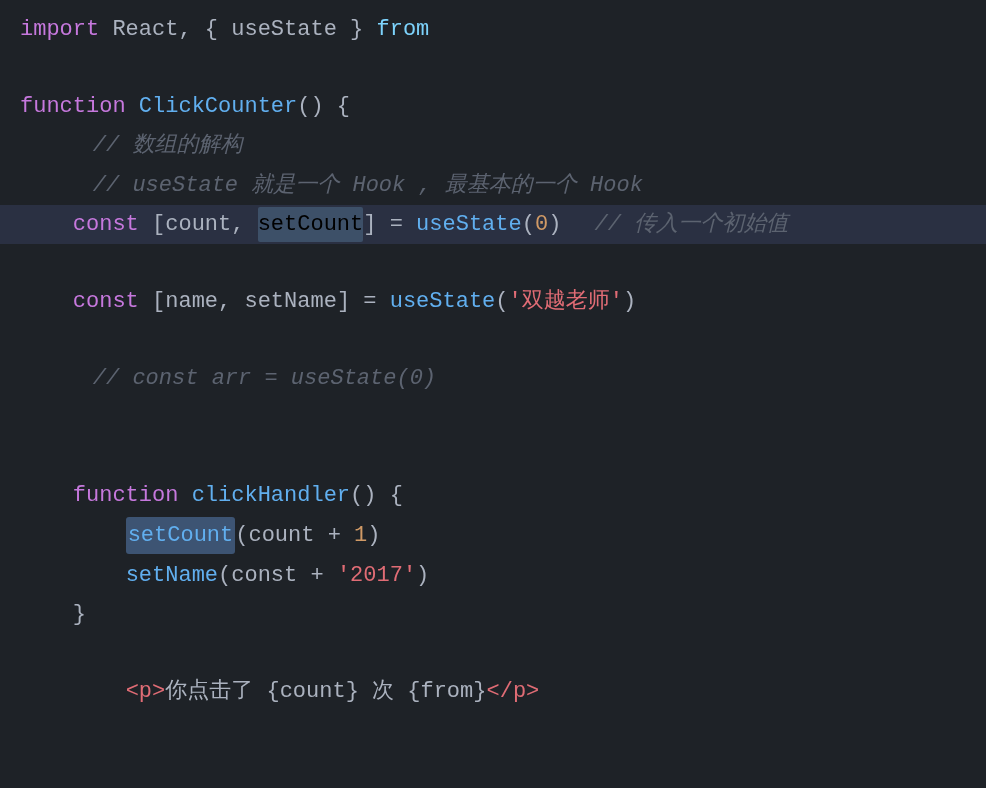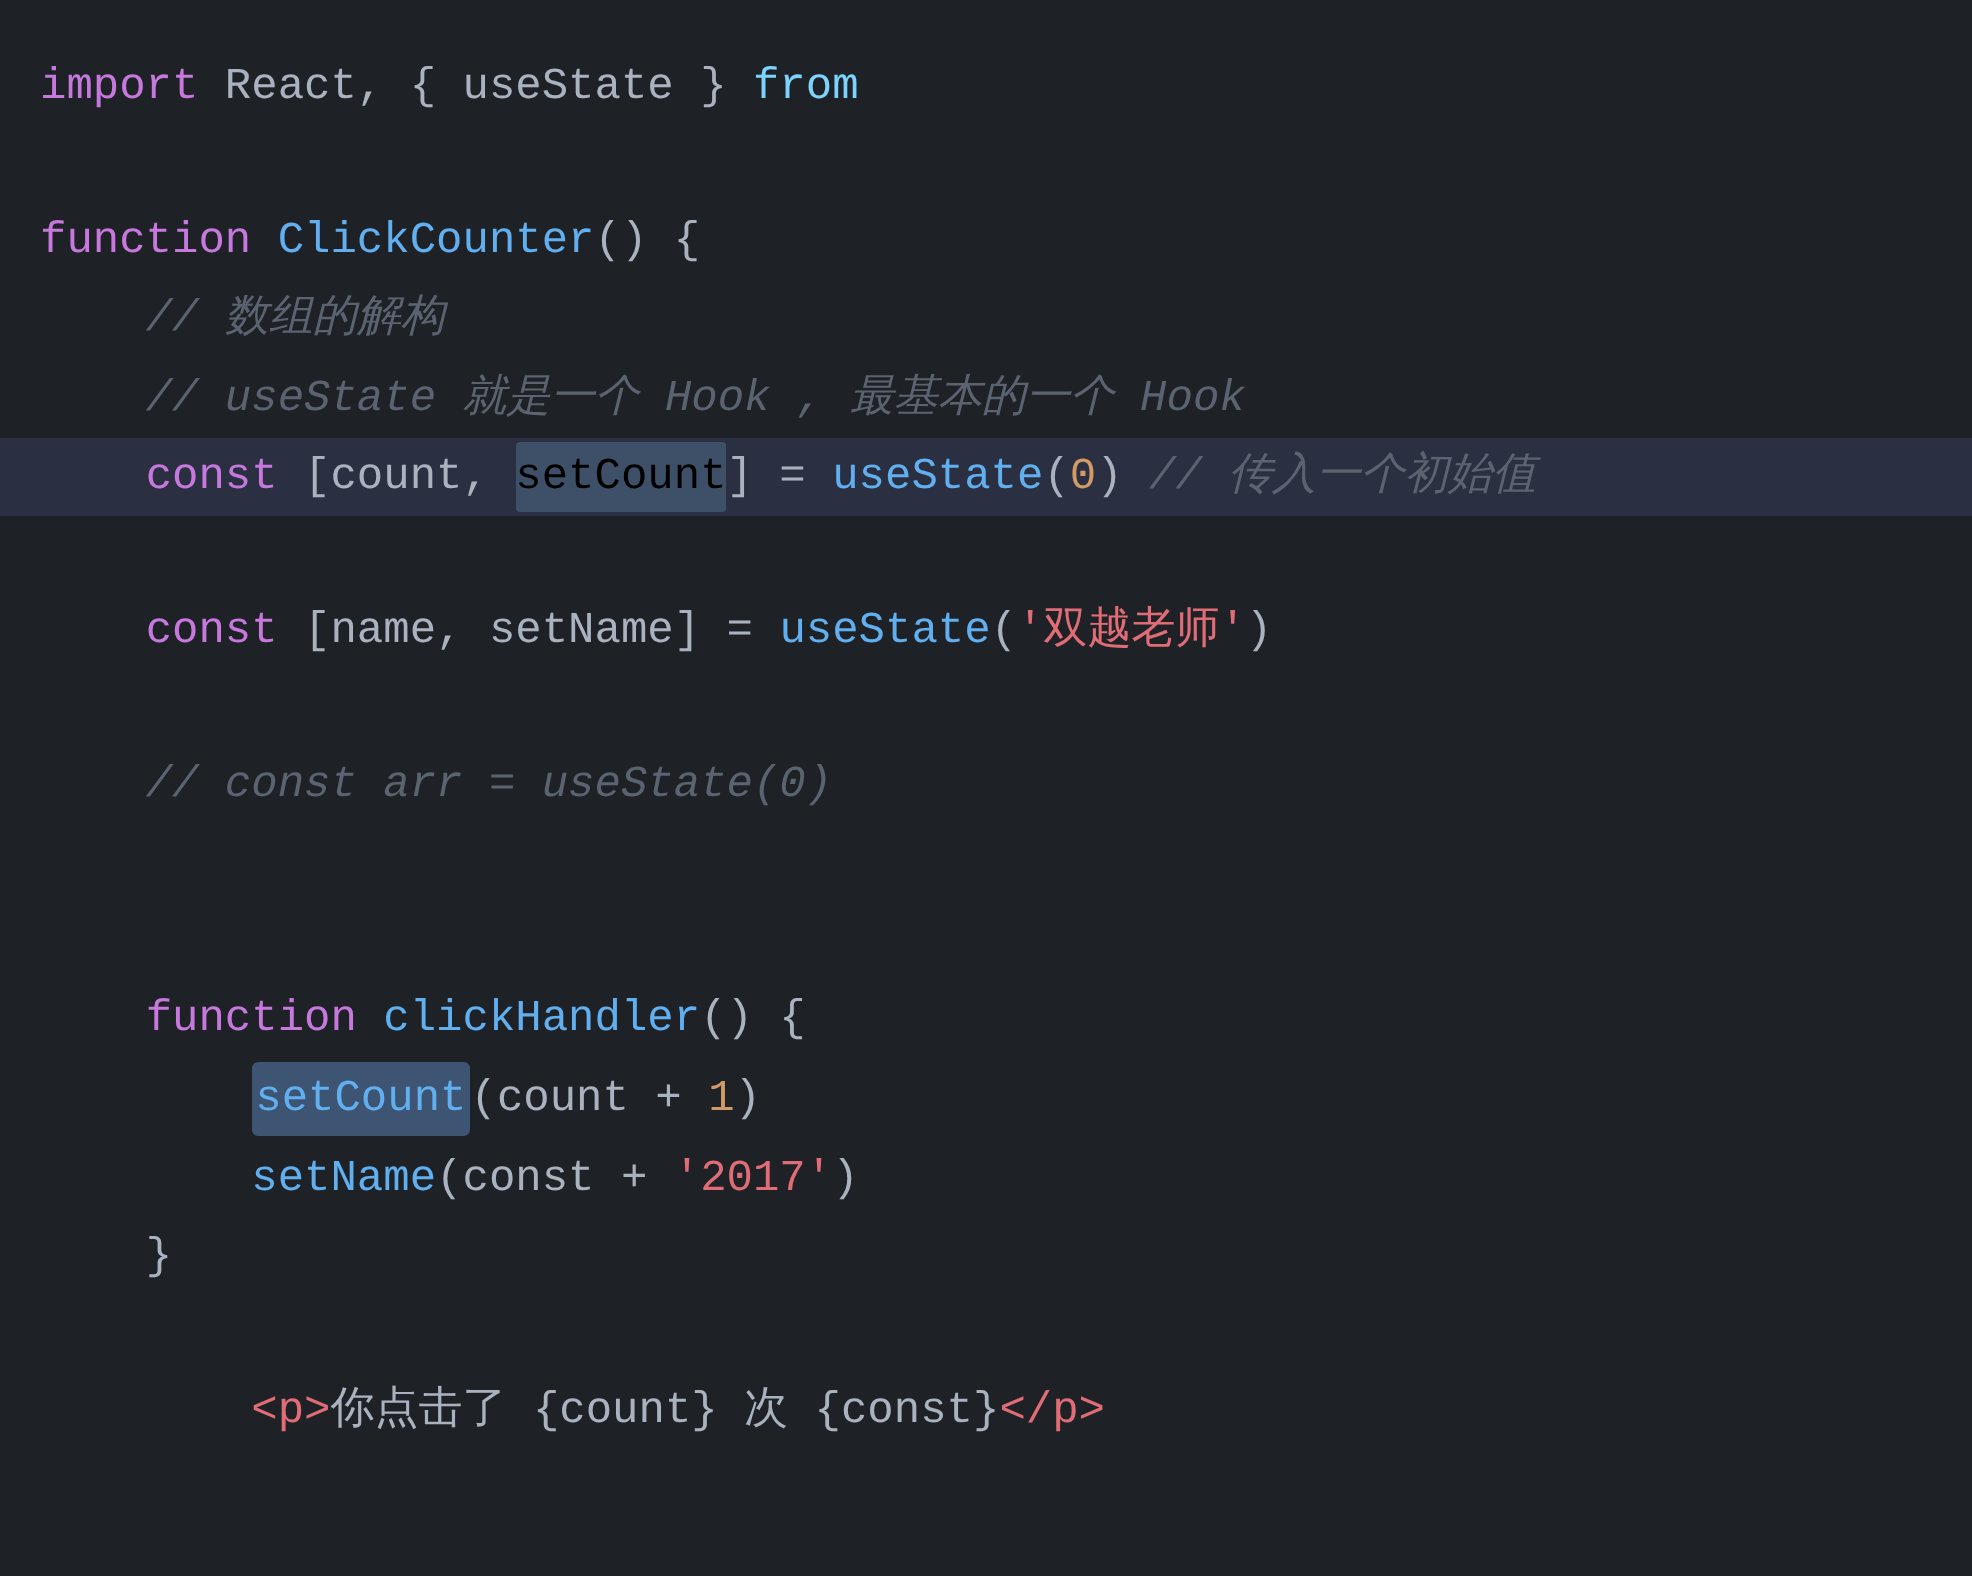--- a/index.html
+++ b/index.html
@@ -15,21 +15,21 @@
       overflow: hidden;
       font-family: 'Consolas', 'Monaco', 'Courier New', monospace;
       font-size: 22px;
       line-height: 1.6;
     }
 
     .code-editor {
       width: 100%;
       height: 100%;
       background-color: #1e2227;
-      padding: 24px 0;
+      padding: 10px 0;
       overflow: hidden;
     }
 
     .code-line {
       display: flex;
       align-items: baseline;
       padding: 2px 20px;
       white-space: pre;
       min-height: 38px;
     }
@@ -37,21 +37,21 @@
     .code-line.highlighted-line {
       background-color: #2a3042;
     }
 
     
     .kw { color: #c678dd; } 
     .fn { color: #61afef; } 
     .var { color: #abb2bf; } 
     .str-content { color: #e06c75; } 
     .num { color: #d19a66; } 
-    .comment { color: #5c6370; font-style: italic; } 
+    .comment { color: #5c6370; font-style: italic; margin-left: 20px; } 
     .plain { color: #abb2bf; }
     .from-kw { color: #7dd3fc; }
     .tag { color: #e06c75; } 
     .jsx-text { color: #abb2bf; }
     .curly { color: #abb2bf; }
     .selected { background-color: #3d5068; border-radius: 2px; }
     .setcount-highlight { background-color: #3a4a5e; border-radius: 2px; }
     .empty-line {
       height: 28px;
     }
@@ -165,17 +165,17 @@
 
   <div class="code-line empty-line"></div>
 
 
   <div class="code-line">
     <span class="plain">        </span>
     <span class="tag">&lt;p&gt;</span>
     <span class="jsx-text">你点击了 </span>
     <span class="curly">{count}</span>
     <span class="jsx-text"> 次 </span>
-    <span class="curly">{const}</span>
+    <span class="curly">{from}</span>
     <span class="tag">&lt;/p&gt;</span>
   </div>
 
 </div>
 
 </body></html>

